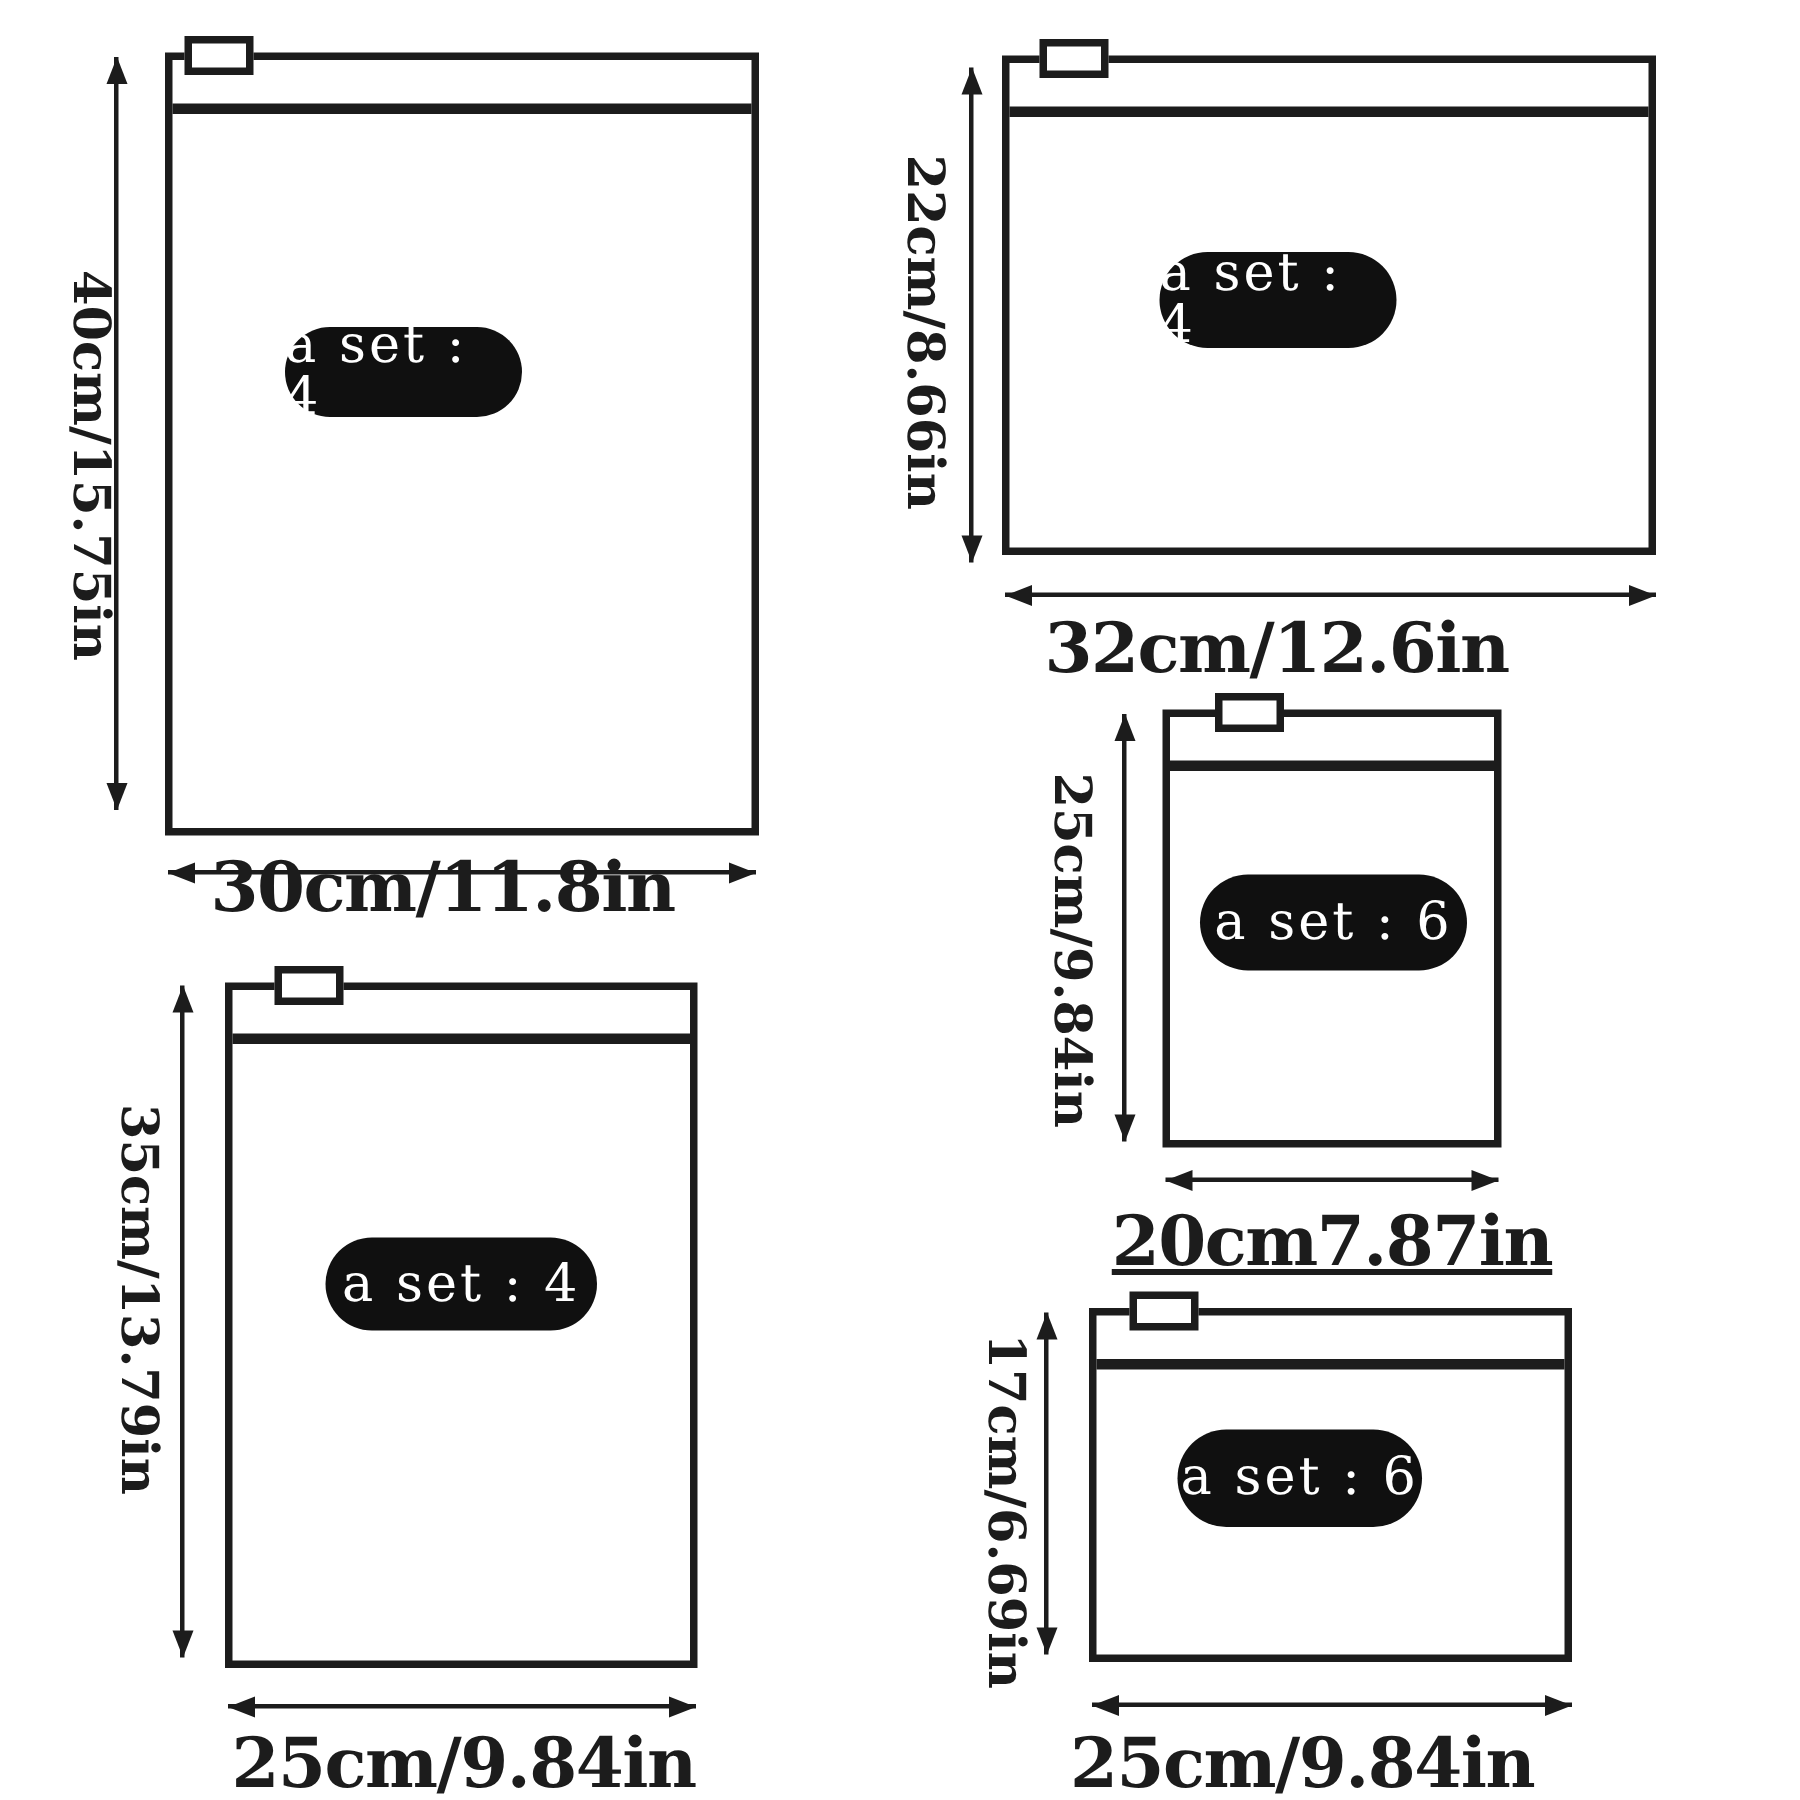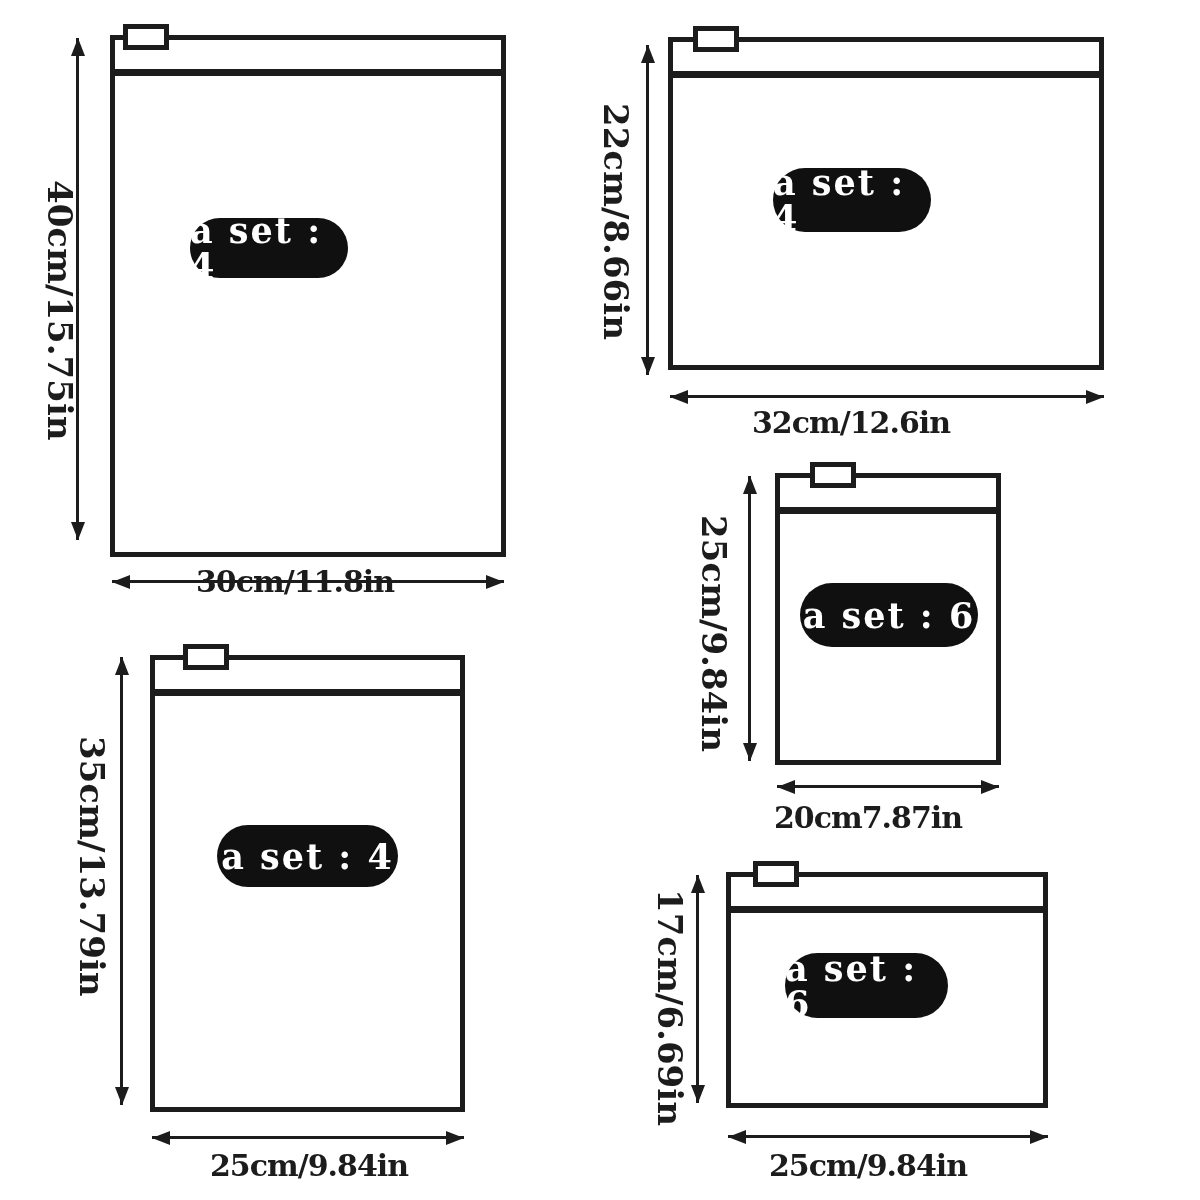--- a/index.html
+++ b/index.html
@@ -13,35 +13,35 @@
     position:relative;width:1200px;height:1200px;background:var(--background);
     overflow:hidden;font-family:"DejaVu Serif","Liberation Serif",serif;color:var(--ink);
   }
   
   .bag{position:absolute;border:5px solid var(--ink);background:#ffffff;box-sizing:border-box;}
   .tab{position:absolute;top:-16px;width:46px;height:26px;background:#ffffff;
        border:5px solid var(--ink);box-sizing:border-box;}
   .zipline{position:absolute;left:0;right:0;top:29px;height:7px;background:var(--ink);}
   .pill{position:absolute;background:var(--pill-bg);color:var(--pill-text);
         border-radius:40px;display:flex;align-items:center;justify-content:center;
-        font-weight:bold;font-size:35px;letter-spacing:2px;line-height:1;}
+        font-weight:normal;font-size:35px;letter-spacing:2px;line-height:1;}
   
   .varrow{position:absolute;width:3px;background:var(--ink);}
   .varrow::before,.varrow::after{content:"";position:absolute;left:50%;border:solid transparent;}
   .varrow::before{top:0;transform:translateX(-50%);border-width:0 7px 18px 7px;border-bottom-color:var(--ink);}
   .varrow::after{bottom:0;transform:translateX(-50%);border-width:18px 7px 0 7px;border-top-color:var(--ink);}
   .harrow{position:absolute;height:3px;background:var(--ink);}
   .harrow::before,.harrow::after{content:"";position:absolute;top:50%;border:solid transparent;}
   .harrow::before{left:0;transform:translateY(-50%);border-width:7px 18px 7px 0;border-right-color:var(--ink);}
   .harrow::after{right:0;transform:translateY(-50%);border-width:7px 0 7px 18px;border-left-color:var(--ink);}
   
   .vlabel{position:absolute;writing-mode:vertical-rl;white-space:nowrap;
           font-weight:bold;font-size:34px;letter-spacing:0;}
   .hlabel{position:absolute;width:380px;text-align:center;white-space:nowrap;
-          font-weight:bold;font-size:30px;letter-spacing:-1px;}
+          font-weight:bold;font-size:46px;letter-spacing:-1px;}
   
   .b1{left:110px;top:35px;width:396px;height:522px;}
   .b1 .tab{left:8px;}
   .b1 .pill{left:75px;top:178px;width:158px;height:60px;}
   .v1{left:76px;top:38px;height:502px;}
   .vl1{left:40px;top:180px;}
   .h1{left:112px;top:580px;width:392px;}
   .hl1{left:105px;top:564px;}
   
   .b2{left:668px;top:37px;width:436px;height:333px;}
@@ -51,21 +51,21 @@
   .vl2{left:596px;top:103px;}
   .h2{left:670px;top:395px;width:434px;}
   .hl2{left:661px;top:405px;}
   
   .b3{left:775px;top:473px;width:226px;height:292px;}
   .b3 .tab{left:30px;}
   .b3 .pill{left:20px;top:105px;width:178px;height:64px;}
   .v3{left:748px;top:476px;height:285px;}
   .vl3{left:694px;top:515px;}
   .h3{left:777px;top:785px;width:222px;}
-  .hl3{left:678px;top:800px;}
+  .hl3{left:698px;top:800px;text-decoration:underline;}
   
   .b4{left:150px;top:655px;width:315px;height:457px;}
   .b4 .tab{left:28px;}
   .b4 .pill{left:62px;top:165px;width:181px;height:62px;}
   .v4{left:120px;top:657px;height:448px;}
   .vl4{left:72px;top:736px;}
   .h4{left:152px;top:1136px;width:312px;}
   .hl4{left:119px;top:1148px;}
   
   .b5{left:726px;top:872px;width:322px;height:236px;}

